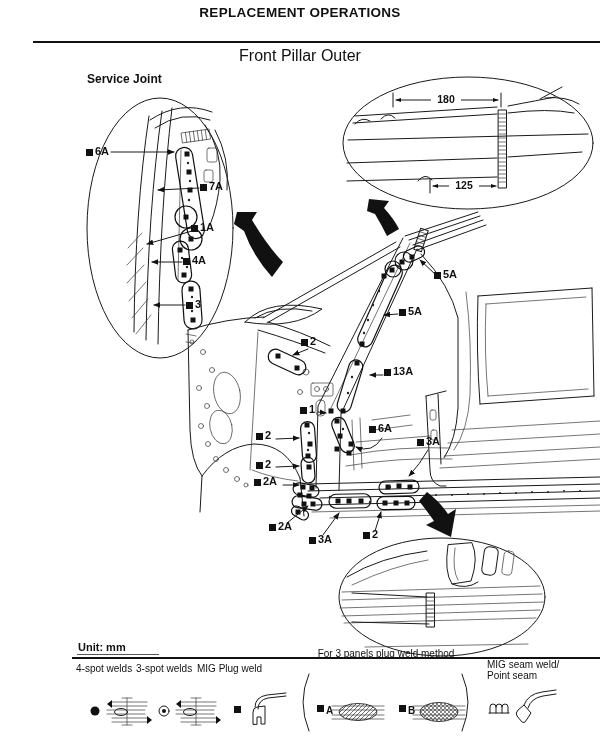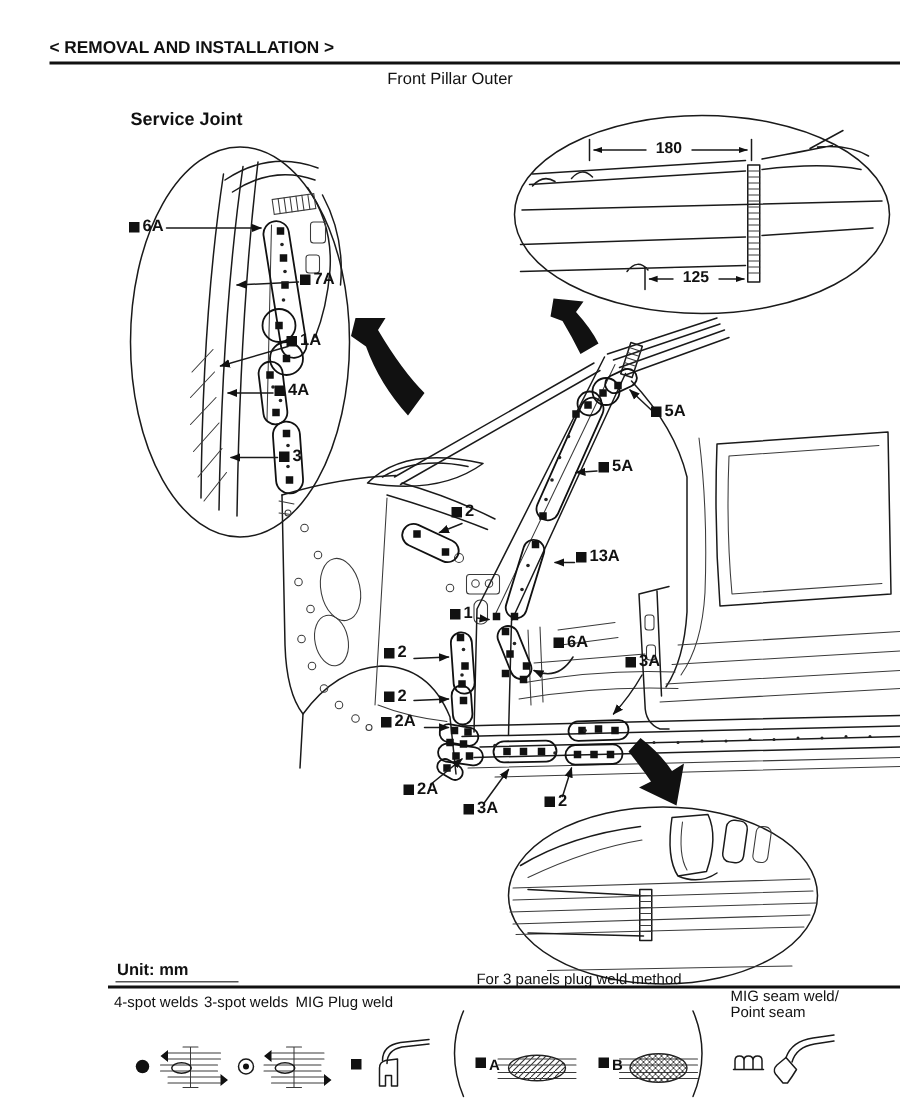--- a/index.html
+++ b/index.html
@@ -2,21 +2,21 @@
 <html><head>
 <meta charset="utf-8">
 <style>
   html,body{margin:0;padding:0;background:#fff;}
   #page{position:relative;width:600px;height:737px;background:#fff;overflow:hidden;
         font-family:"Liberation Sans",sans-serif;color:#111;}
   .abs{position:absolute;}
   #title{top:5px;left:0;width:600px;text-align:center;font-size:13.5px;font-weight:bold;letter-spacing:.3px;}
   #subtitle{top:26px;left:33px;font-size:11.5px;font-weight:bold;}
   .rule-top{top:41px;left:33px;width:567px;height:2px;background:#111;}
-  #caption{top:47px;left:0;width:600px;text-align:center;font-size:11px;}
+  #caption{top:47px;left:0;width:600px;text-align:center;font-size:16px;}
   #sj-title{top:72px;left:87px;font-size:12px;font-weight:bold;}
   #unit-note{top:641px;left:78px;font-size:11px;font-weight:bold;}
   .unit-underline{top:654px;left:77px;width:82px;height:1px;background:#555;}
   .rule-legend{top:657px;left:72px;width:528px;height:2px;background:#111;}
   .callout{position:absolute;font-size:11px;font-weight:bold;white-space:nowrap;line-height:11px;}
   .callout .sq{display:inline-block;width:7px;height:7px;background:#111;margin-right:2px;vertical-align:-1px;}
   .dim{position:absolute;font-size:10.5px;font-weight:bold;background:#fff;text-align:center;line-height:12px;padding:0 2px;}
   .legend-label{position:absolute;font-size:10px;line-height:11px;white-space:nowrap;}
   .legend-ab{position:absolute;font-size:10px;font-weight:bold;line-height:10px;}
   svg{position:absolute;top:0;left:0;}
@@ -355,21 +355,21 @@
         <path class="ln" d="M0,12 L0,6 Q0,3 3,3 Q6,3 6,6 L6,12 M6,6 Q6,3 9,3 Q12,3 12,6 L12,12 M12,6 Q12,3 15,3 Q18,3 18,6 L18,12 M-1,12 L19,12"></path>
       </g>
       <g transform="translate(516,692)">
         <path class="ln" d="M6,30 L1,24 Q-1,21 2,18 L8,13 L15,21 Q12,26 9,30 Z"></path>
         <path class="ln" d="M8,13 Q12,2 26,0 L40,-2 M12,16 Q15,6 27,4 L40,2"></path>
       </g>
     </g>
   </g>
 </svg>
 
-  <div class="abs" id="subtitle">&lt; REMOVAL AND INSTALLATION &gt;</div>
+  <div class="abs" id="title">REPLACEMENT OPERATIONS</div>
   <div class="abs rule-top"></div>
   <div class="abs" id="caption">Front Pillar Outer</div>
   <div class="abs" id="sj-title">Service Joint</div>
 
   <div class="dim" style="left:431px;top:93px;width:26px;">180</div>
   <div class="dim" style="left:449px;top:179px;width:26px;">125</div>
 
   <div class="callout" style="left:86px;top:146px;"><span class="sq"></span><span>6A</span></div>
   <div class="callout" style="left:200px;top:181px;"><span class="sq"></span><span>7A</span></div>
   <div class="callout" style="left:191px;top:222px;"><span class="sq"></span><span>1A</span></div>

